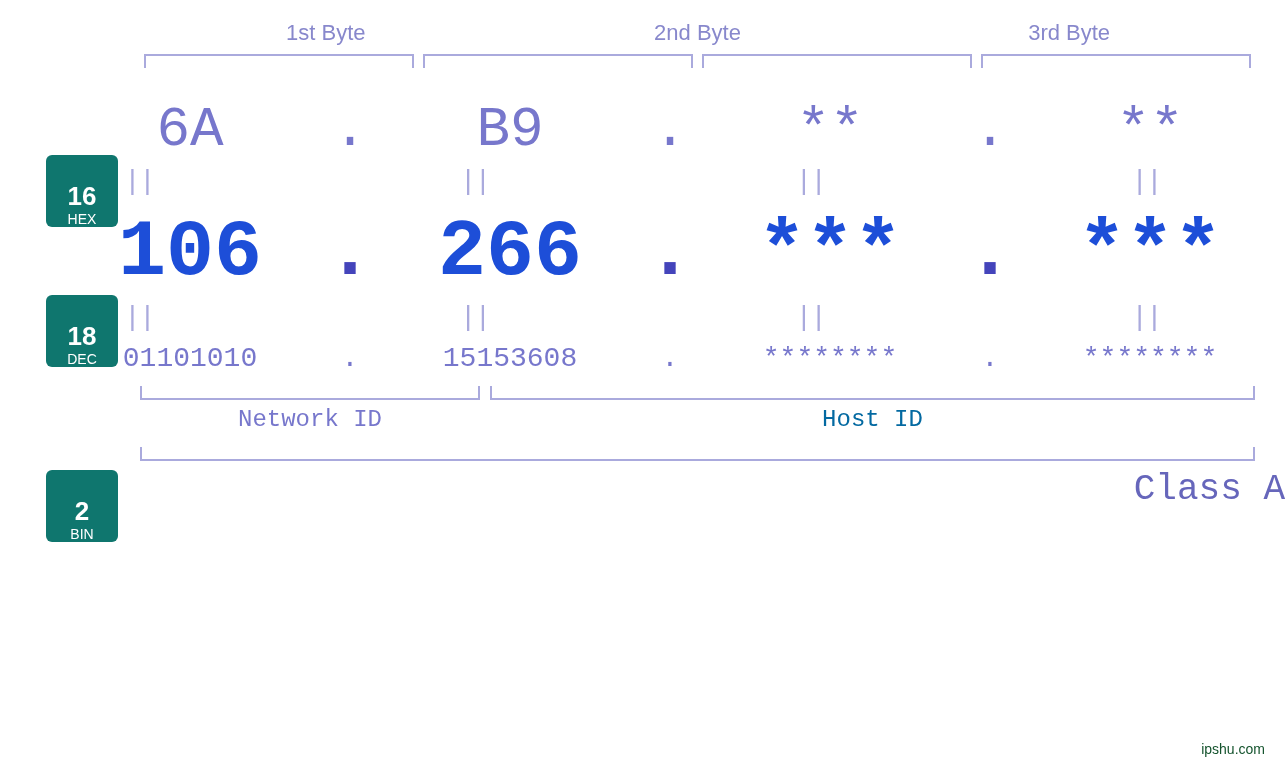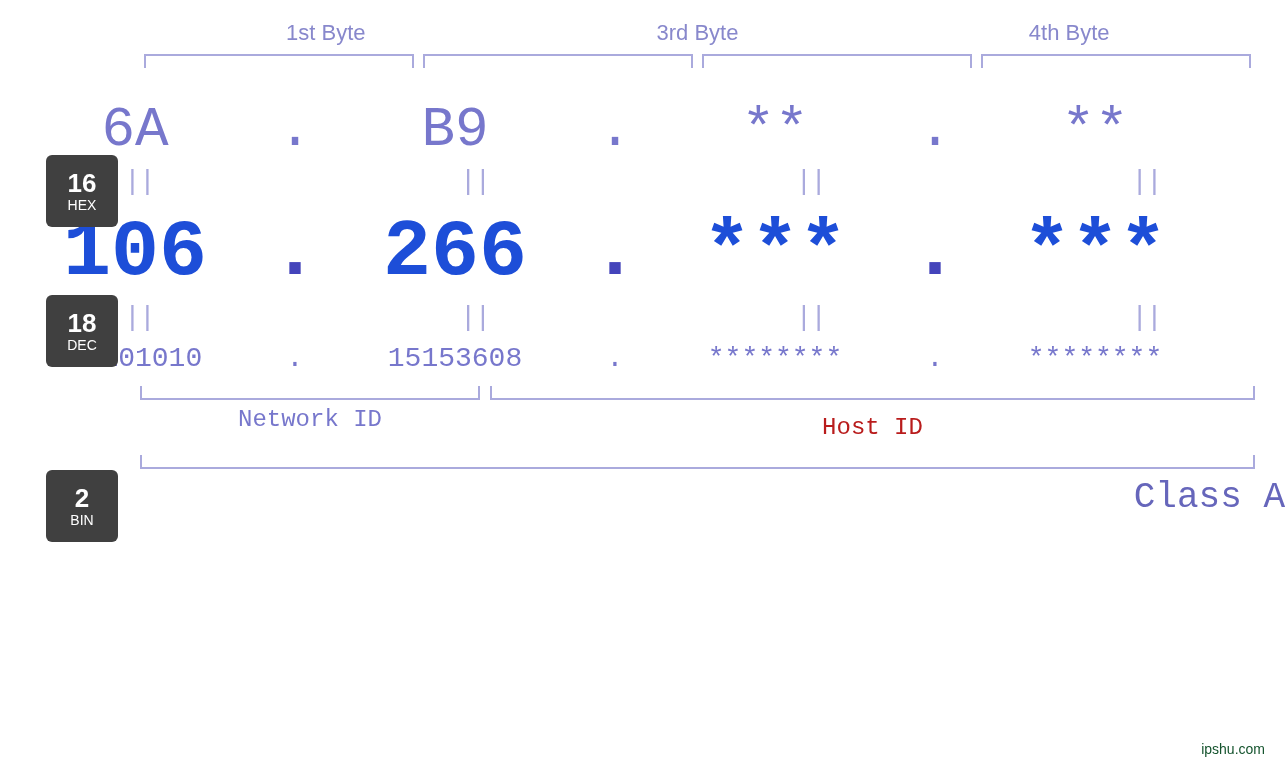--- a/index.html
+++ b/index.html
@@ -56,49 +56,50 @@
       height: 14px;
       border-top: 2px solid #aaaadd;
       border-left: 2px solid #aaaadd;
       border-right: 2px solid #aaaadd;
     }
 
     
     .base-badge {
       position: absolute;
       left: 46px;
-      background: #404040;
+      background: #0f766e;
       color: white;
       border-radius: 6px;
       width: 72px;
       height: 72px;
       display: flex;
       flex-direction: column;
       align-items: center;
-      justify-content: center;
+      justify-content: flex-end;
       font-family: Arial, sans-serif;
     }
 
     .base-badge .base-num {
       font-size: 26px;
       font-weight: bold;
       line-height: 1.1;
     }
 
     .base-badge .base-name {
       font-size: 14px;
       font-weight: normal;
     }
 
     
     .values-row {
       display: flex;
       align-items: center;
-      justify-content: flex-start;
-      width: 100%;
+      justify-content: flex-end;
+      width: 100%;
+      padding-left: 40px;
     }
 
     .value-cell {
       width: 270px;
       text-align: center;
     }
 
     
     .hex-row {
       margin-top: 30px;
@@ -206,22 +207,22 @@
     }
 
   </style>
 </head>
 <body>
 
 <div class="main-container">
 
   <div class="byte-headers">
     <div class="byte-label">1st Byte</div>
+    <div class="byte-label">2nd Byte</div>
     <div class="byte-label">3rd Byte</div>
-    <div class="byte-label">4th Byte</div>
   </div>
 
   <div class="bracket-row">
     <div class="bracket"></div>
     <div class="bracket"></div>
     <div class="bracket"></div>
     <div class="bracket"></div>
   </div>
 
   <div class="base-badge" style="top: 155px;">
@@ -356,21 +357,21 @@
     <div style="width:10px;"></div>
 
     <div style="display:flex; flex-direction:column; align-items:center; flex:1;">
       <div style="width:100%; height:14px; border-bottom:2px solid #aaaadd; border-left:2px solid #aaaadd; border-right:2px solid #aaaadd;"></div>
     </div>
   </div>
 
   <div style="display:flex; width:100%; padding-left:140px; padding-right:30px; margin-top:6px;">
     <div style="width:340px; text-align:center; color:#7777cc; font-size:24px; font-family:'Courier New',Courier,monospace;">Network ID</div>
     <div style="width:10px;"></div>
-    <div style="flex:1; text-align:center; color:#b91c1c; font-size:24px; font-family:'Courier New',Courier,monospace;margin-top:8px;">Host ID</div>
+    <div style="flex:1; text-align:center; color:#0369a1; font-size:24px; font-family:'Courier New',Courier,monospace;">Host ID</div>
   </div>
 
   <div style="width:100%; padding-left:140px; padding-right:30px; margin-top:14px;">
     <div style="width:100%; height:14px; border-bottom:2px solid #aaaadd; border-left:2px solid #aaaadd; border-right:2px solid #aaaadd;"></div>
   </div>
 
   <div class="class-label-row">
     <span class="class-label">Class A</span>
   </div>
 

